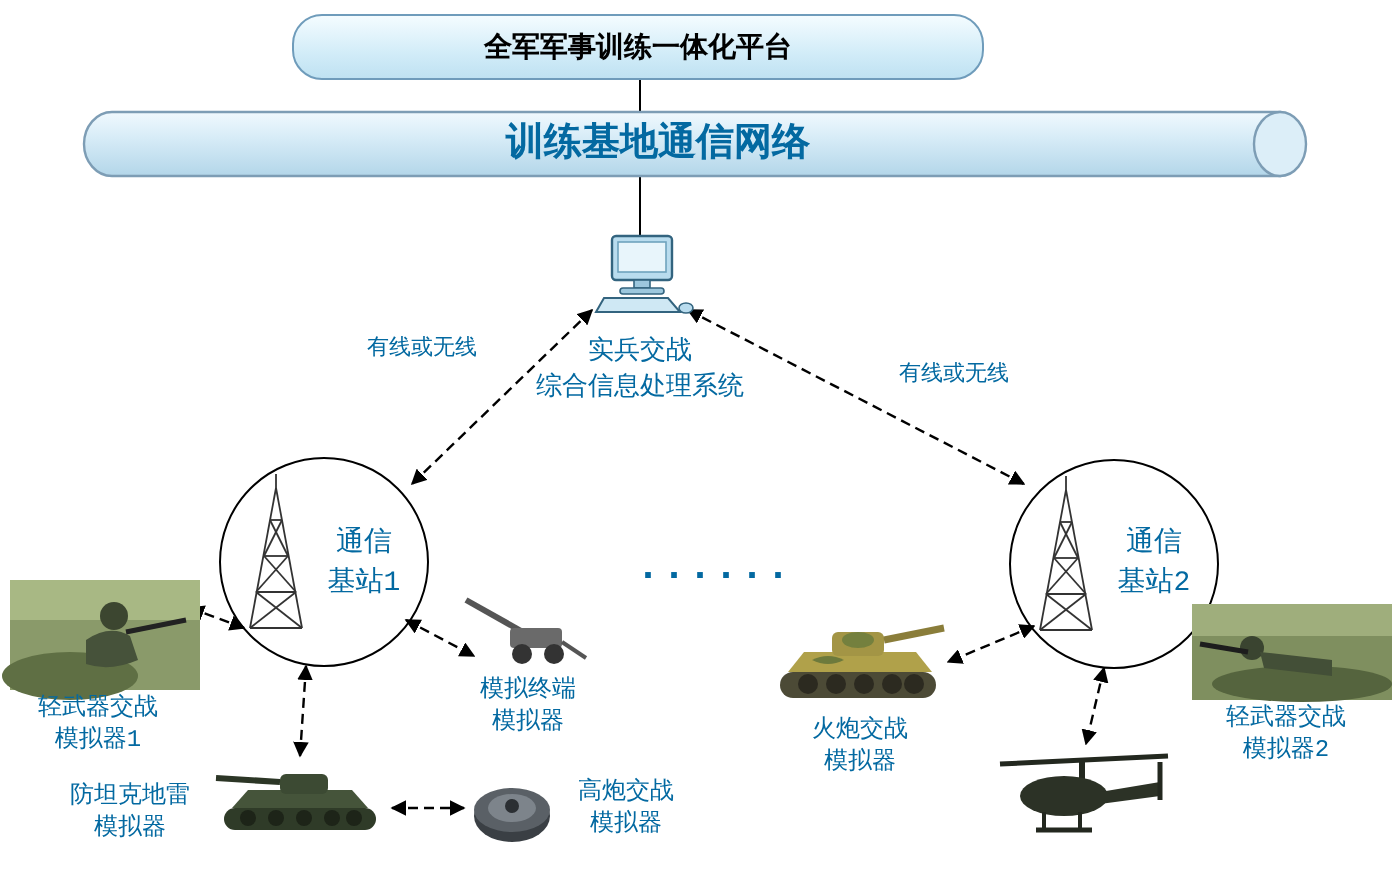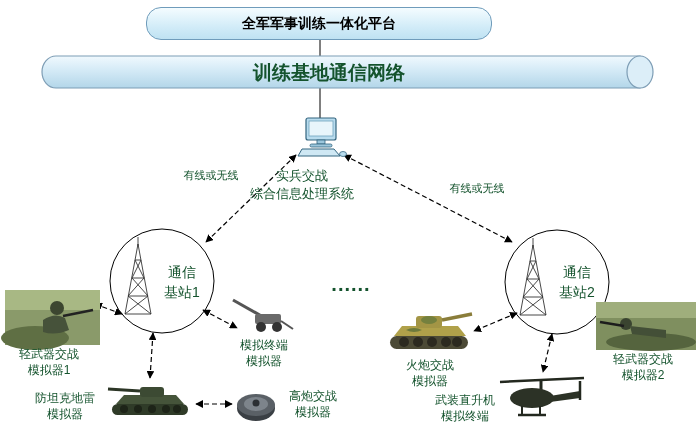--- a/index.html
+++ b/index.html
@@ -1,26 +1,26 @@
 <!DOCTYPE html>
 <html><head>
 <meta charset="utf-8">
 <style>
   html,body{margin:0;padding:0;background:#fff;}
   .canvas{position:relative;width:698px;height:441px;background:#fff;overflow:hidden;
-          font-family:Liberation Sans, sans-serif;color:#000;}
+          font-family:Liberation Mono, monospace;color:#000;}
   svg.layer{position:absolute;left:0;top:0;}
-  .label{position:absolute;text-align:center;white-space:pre-line;line-height:1.35;font-size:12px;color:#14532d;}
+  .label{position:absolute;text-align:center;white-space:pre-line;line-height:1.35;font-size:12px;color:#0369a1;}
   .platform-box{position:absolute;left:146px;top:7px;width:344px;height:31px;
     border:1.2px solid #6f9cbb;border-radius:15px;
     background:linear-gradient(#f4fcff,#d2ecf8 60%,#bfe2f2);
     display:flex;align-items:center;justify-content:center;
     font-size:14px;font-weight:bold;}
   .lbl-network{left:179px;top:60px;width:300px;font-size:19px;font-weight:bold;}
-  .lbl-system{left:232px;top:167px;width:140px;font-size:13px;}
+  .lbl-system{left:250px;top:167px;width:140px;font-size:13px;}
   .lbl-link-l{left:172px;top:168px;width:78px;font-size:11px;}
   .lbl-link-r{left:438px;top:181px;width:78px;font-size:11px;}
   .lbl-st1{left:159px;top:262px;width:46px;font-size:14px;line-height:1.45;}
   .lbl-st2{left:554px;top:262px;width:46px;font-size:14px;line-height:1.45;}
   .lbl-dots{left:318px;top:271px;width:66px;font-size:20px;font-weight:bold;letter-spacing:1px;}
   .lbl-light1{left:4px;top:346px;width:90px;}
   .lbl-aa{left:222px;top:337px;width:84px;}
   .lbl-tank{left:18px;top:390px;width:94px;}
   .lbl-mine{left:272px;top:388px;width:82px;}
   .lbl-art{left:392px;top:357px;width:76px;}
@@ -203,18 +203,16 @@
   <div class="label lbl-light1">轻武器交战
 模拟器1</div>
   <div class="label lbl-aa">模拟终端
 模拟器</div>
   <div class="label lbl-tank">防坦克地雷
 模拟器</div>
   <div class="label lbl-mine">高炮交战
 模拟器</div>
   <div class="label lbl-art">火炮交战
 模拟器</div>
-  <div class="label lbl-heli">武装直升机
-模拟终端</div>
   <div class="label lbl-light2">轻武器交战
 模拟器2</div>
 
 </div>
 
 </body></html>

